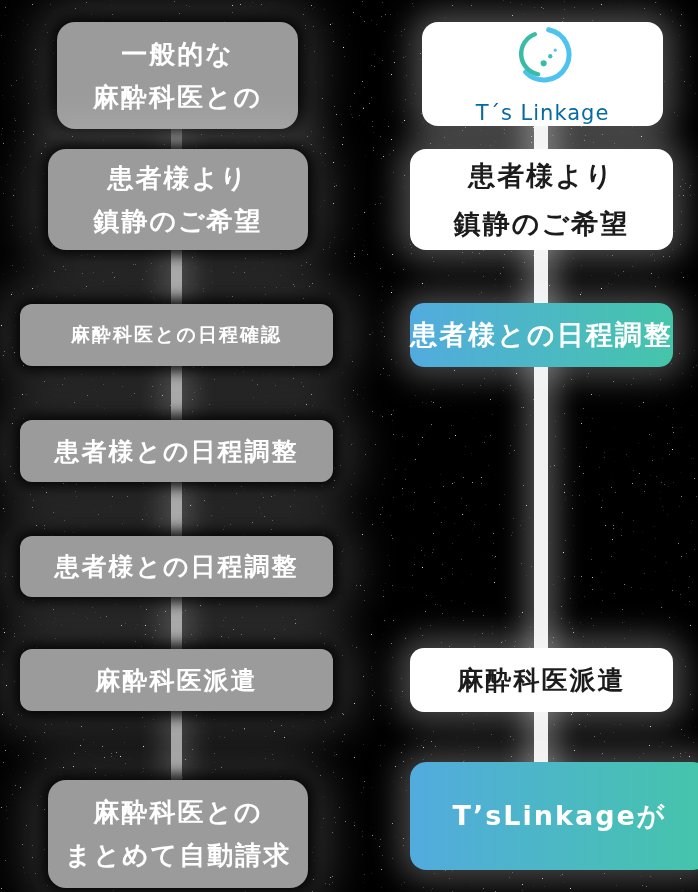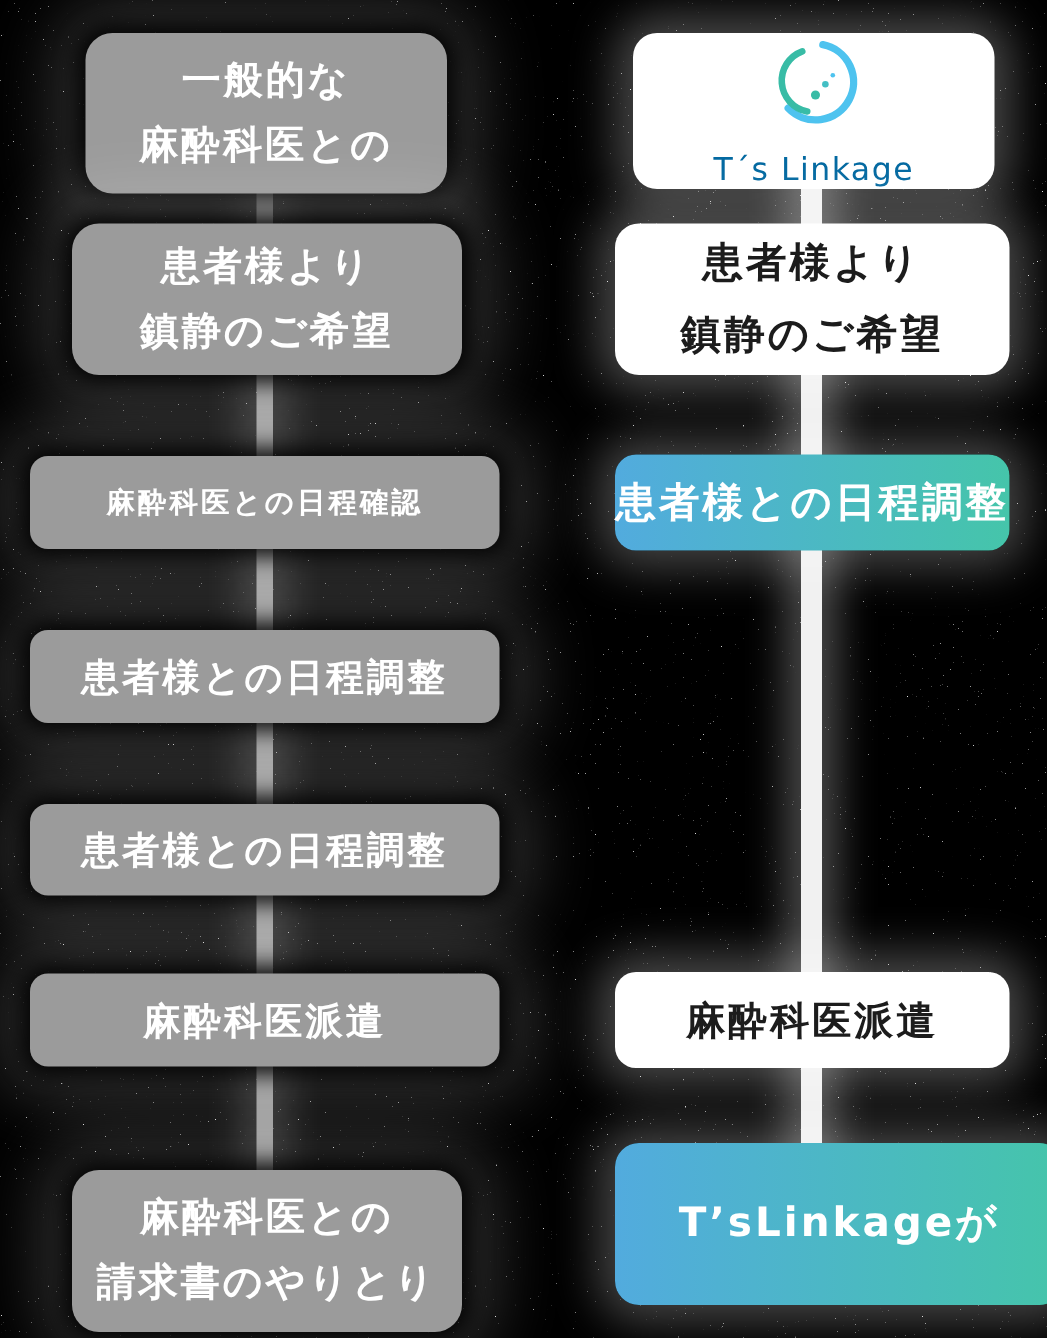--- a/index.html
+++ b/index.html
@@ -78,21 +78,21 @@
     <span class="step-line">患者様との日程調整</span>
   </div>
   <div class="box gray l5">
     <span class="step-line">患者様との日程調整</span>
   </div>
   <div class="box gray l6">
     <span class="step-line">麻酔科医派遣</span>
   </div>
   <div class="box gray l7">
     <span class="step-line">麻酔科医との</span>
-    <span class="step-line">請求書のやりとり</span>
+    <span class="step-line">まとめて自動請求</span>
   </div>
 
   <div class="box white r1">
     <div class="logo-wrap">
       <svg width="66" height="62" viewBox="0 0 120 112">
         <path d="M 30 89 A 46 46 0 1 0 72 12" fill="none" stroke="#4EC3EF" stroke-width="9" stroke-linecap="round"></path>
         <path d="M 47 20 A 38 38 0 0 0 53 93" fill="none" stroke="#38BCA6" stroke-width="8" stroke-linecap="round"></path>
         <circle cx="63" cy="73" r="5.5" fill="#38BCA6"></circle>
         <circle cx="75" cy="60" r="4" fill="#43BFC4"></circle>
         <circle cx="84" cy="49" r="2.8" fill="#4EC3EF"></circle>

